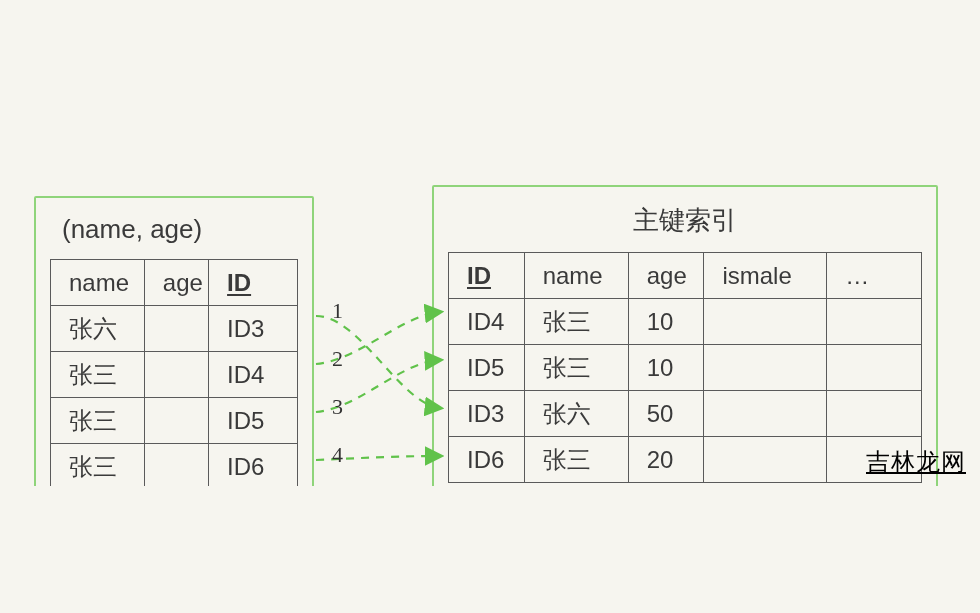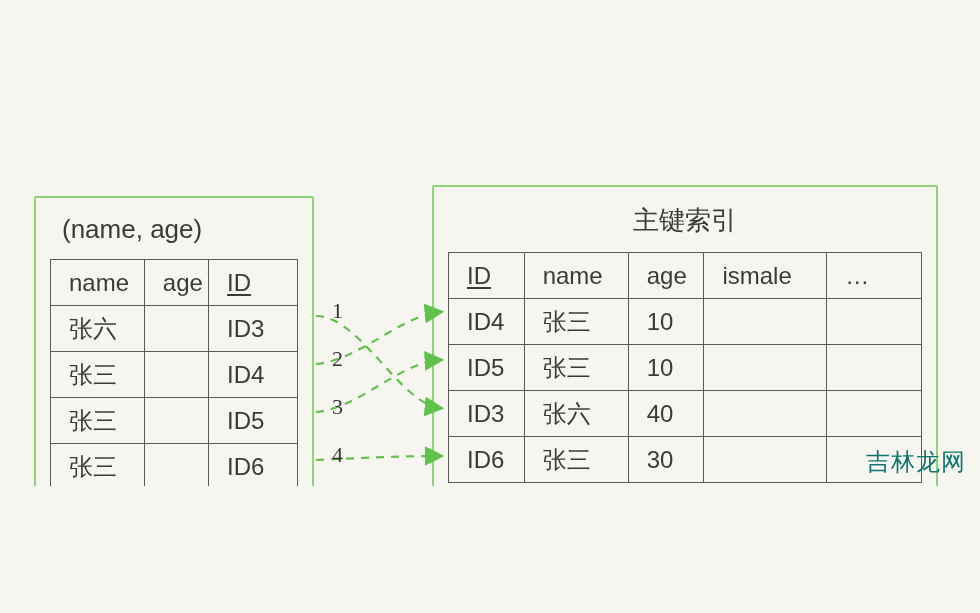--- a/index.html
+++ b/index.html
@@ -42,21 +42,21 @@
   th, td {
     border: 1.5px solid #5a5a5a;
     padding: 6px 18px;
     font-size: 24px;
     text-align: left;
     height: 46px;
     white-space: nowrap;
     overflow: hidden;
   }
   th { font-weight: normal; }
-  .ul { text-decoration: underline; text-underline-offset: 3px; }
+  .ul { text-decoration: underline; text-underline-offset: 3px; font-weight: bold; }
 
   
   .panel-left col.c1 { width: 38%; }
   .panel-left col.c2 { width: 26%; }
   .panel-left col.c3 { width: 36%; }
 
   
   .panel-right col.c1 { width: 16%; }
   .panel-right col.c2 { width: 22%; }
   .panel-right col.c3 { width: 16%; }
@@ -79,24 +79,25 @@
   .num {
     position: absolute;
     font-family: "Comic Sans MS", cursive;
     font-size: 22px;
     color: #333;
   }
   .watermark {
     position: absolute;
     right: 14px;
     bottom: 8px;
-    color: #0f766e;
+    color: #000000;
     font-family: "KaiTi","STKaiti","SimSun",serif;
     font-size: 24px;
     letter-spacing: 1px;
+    text-decoration: underline;
   }
 </style>
 </head>
 <body>
 
 <div class="stage">
 
   <div class="panel panel-left">
     <div class="title">(name, age)</div>
     <table>
@@ -167,28 +168,28 @@
         <tr>
           <td>ID5</td>
           <td>张三</td>
           <td>10</td>
           <td></td>
           <td></td>
         </tr>
         <tr>
           <td>ID3</td>
           <td>张六</td>
-          <td>40</td>
+          <td>50</td>
           <td></td>
           <td></td>
         </tr>
         <tr>
           <td>ID6</td>
           <td>张三</td>
-          <td>30</td>
+          <td>20</td>
           <td></td>
           <td></td>
         </tr>
       </tbody>
     </table>
   </div>
 
   <svg class="arrows">
     <defs>
       <marker id="arrowhead" markerWidth="9" markerHeight="9" refX="7" refY="4.5" orient="auto">

